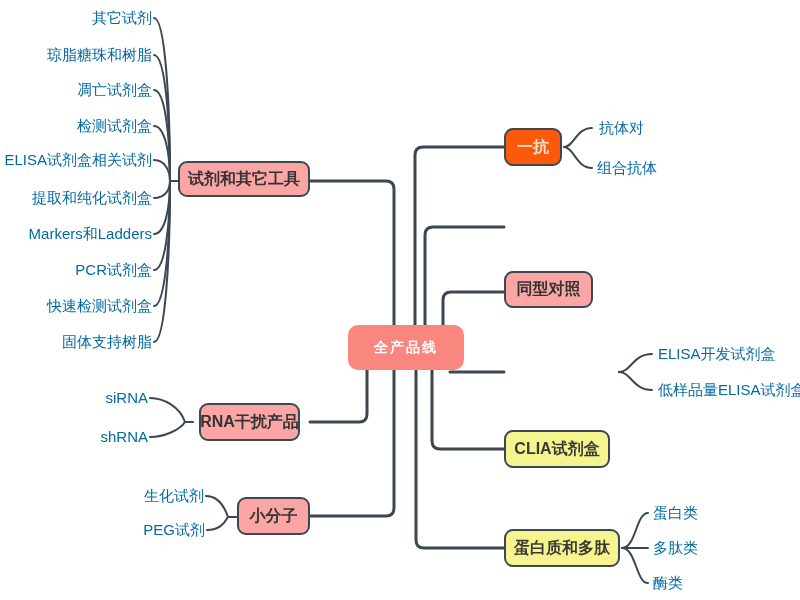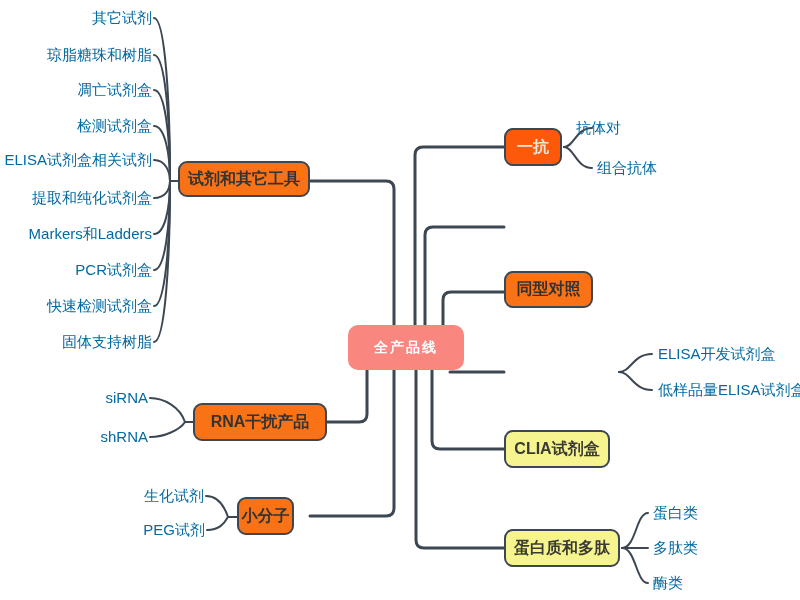--- a/index.html
+++ b/index.html
@@ -5,21 +5,21 @@
   html,body{margin:0;padding:0;background:#fff;}
   .canvas{
     position:relative;width:800px;height:600px;background:#ffffff;overflow:hidden;
     font-family:"Liberation Sans","DejaVu Sans",sans-serif;
   }
   svg.edges{position:absolute;left:0;top:0;width:800px;height:600px;}
   .edge{fill:none;stroke:#3d4752;stroke-width:3;stroke-linecap:round;}
   .edge.thin{stroke-width:2;}
   .node{
     position:absolute;box-sizing:border-box;
-    border:2.5px solid #3d4752;border-radius:9px;background:#f97316;
+    border:2.5px solid #3d4752;border-radius:9px;background:#fca5a5;
     display:flex;align-items:center;justify-content:center;
     font-weight:bold;font-size:16px;color:#333333;white-space:nowrap;
   }
   .node.orange{background:#fc5a0a;color:#eee6dd;}
   .node.yellow{background:#f5f48f;color:#3a3a32;}
   .node.root{
     background:#f9867f;border:none;border-radius:10px;
     color:#ffffff;font-size:14px;letter-spacing:2px;
   }
   .leaf{
@@ -72,22 +72,22 @@
     <path class="edge thin" d="M 619 372 C 631 372 633 390 652 390"></path>
 
     <path class="edge thin" d="M 622 548 C 636 548 636 513 648 513"></path>
     <path class="edge thin" d="M 622 548 H 648"></path>
     <path class="edge thin" d="M 622 548 C 636 548 636 583 648 583"></path>
   </svg>
 
   <div class="node root" style="left:348px;top:325px;width:116px;height:45px;">全产品线</div>
 
   <div class="node" style="left:178px;top:161px;width:132px;height:36px;">试剂和其它工具</div>
-  <div class="node" style="left:193px;top:403px;width:134px;height:38px;">RNA干扰产品</div>
-  <div class="node" style="left:237px;top:497px;width:57px;height:38px;">小分子</div>
+  <div class="node" style="left:199px;top:403px;width:101px;height:38px;">RNA干扰产品</div>
+  <div class="node" style="left:237px;top:497px;width:73px;height:38px;">小分子</div>
 
   <div class="node orange" style="left:504px;top:128px;width:58px;height:38px;">一抗</div>
   <div class="node" style="left:504px;top:271px;width:89px;height:37px;">同型对照</div>
   <div class="node yellow" style="left:504px;top:430px;width:106px;height:38px;">CLIA试剂盒</div>
   <div class="node yellow" style="left:504px;top:529px;width:116px;height:38px;">蛋白质和多肽</div>
 
   <div class="leaf r" style="right:648px;top:7px;">其它试剂</div>
   <div class="leaf r" style="right:648px;top:44px;">琼脂糖珠和树脂</div>
   <div class="leaf r" style="right:648px;top:79px;">凋亡试剂盒</div>
   <div class="leaf r" style="right:648px;top:115px;">检测试剂盒</div>
@@ -97,21 +97,21 @@
   <div class="leaf r" style="right:648px;top:259px;">PCR试剂盒</div>
   <div class="leaf r" style="right:648px;top:295px;">快速检测试剂盒</div>
   <div class="leaf r" style="right:648px;top:331px;">固体支持树脂</div>
 
   <div class="leaf r" style="right:652px;top:387px;">siRNA</div>
   <div class="leaf r" style="right:652px;top:426px;">shRNA</div>
 
   <div class="leaf r" style="right:596px;top:485px;">生化试剂</div>
   <div class="leaf r" style="right:595px;top:519px;">PEG试剂</div>
 
-  <div class="leaf" style="left:576px;top:117px;text-align:center;">抗体对</div>
+  <div class="leaf" style="left:599px;top:117px;text-align:center;">抗体对</div>
   <div class="leaf" style="left:597px;top:157px;">组合抗体</div>
 
   <div class="leaf" style="left:658px;top:343px;">ELISA开发试剂盒</div>
   <div class="leaf" style="left:658px;top:379px;">低样品量ELISA试剂盒</div>
 
   <div class="leaf" style="left:653px;top:502px;">蛋白类</div>
   <div class="leaf" style="left:653px;top:537px;">多肽类</div>
   <div class="leaf" style="left:653px;top:572px;">酶类</div>
 
 </div>

